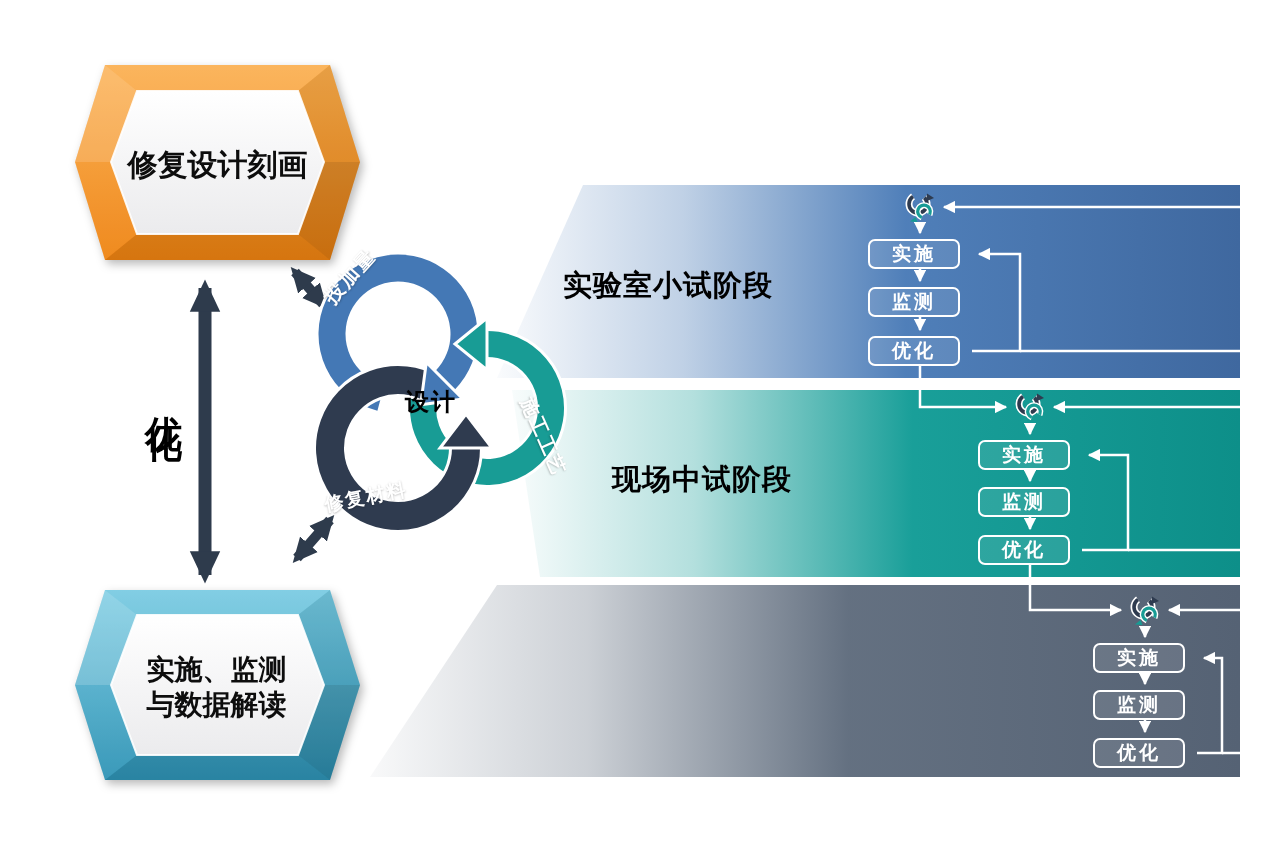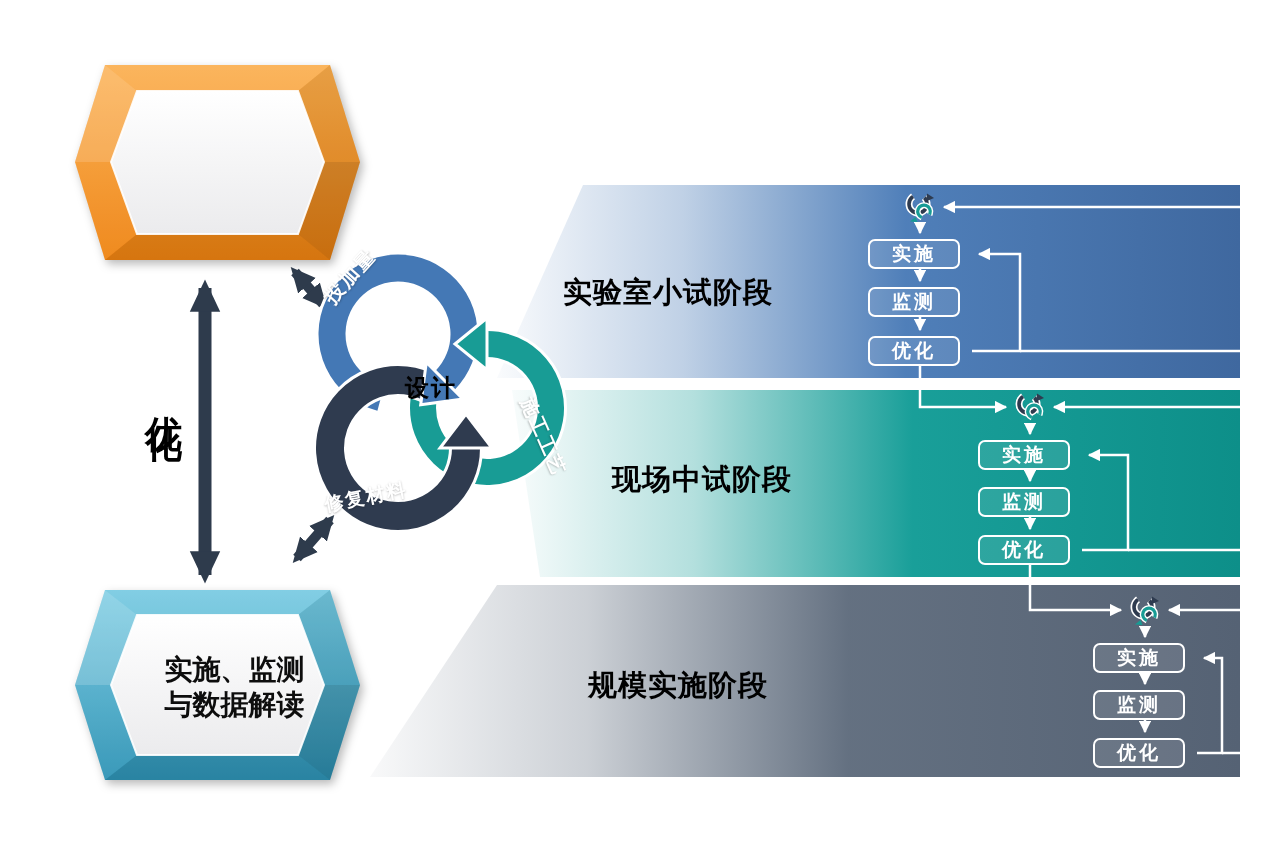--- a/index.html
+++ b/index.html
@@ -128,35 +128,35 @@
       <path d="M 1030 565 L 1030 610 L 1121 610" marker-end="url(#aw)"></path>
 
       <path d="M 1145 627 L 1145 637" marker-end="url(#aw)"></path>
       <path d="M 1145 673 L 1145 684" marker-end="url(#aw)"></path>
       <path d="M 1145 720 L 1145 732" marker-end="url(#aw)"></path>
       <path d="M 1197 753 L 1222 753 L 1222 658 L 1204 658" marker-end="url(#aw)"></path>
       <path d="M 1222 753 L 1252 753 L 1252 610 L 1169 610" marker-end="url(#aw)"></path>
     </g>
   </svg>
 
-  <div class="hex-label" style="left:128px;top:652px;width:213px;font-size:28px;">
+  <div class="hex-label" style="left:111px;top:146px;width:213px;font-size:30px;">修复设计刻画</div>
+  <div class="hex-label" style="left:110px;top:652px;width:213px;font-size:28px;">
     <div>实施、监测</div>
     <div>与数据解读</div>
   </div>
 
   <div class="opt-label" style="left:138px;top:386px;">优化</div>
 
   <div class="arc-label" style="left:317px;top:263px;transform:rotate(-48deg);">投加量</div>
   <div class="arc-label" style="left:501px;top:424px;transform:rotate(66deg);font-size:19px;">施工工艺</div>
   <div class="arc-label" style="left:324px;top:484px;transform:rotate(-11deg);font-size:19px;">修复材料</div>
-  <div class="center-label" style="left:405px;top:372px;">设计</div>
+  <div class="center-label" style="left:405px;top:386px;">设计</div>
 
-  <div class="stage-label" style="left:563px;top:266px;margin-top:7px;">实验室小试阶段</div>
+  <div class="stage-label" style="left:563px;top:266px;">实验室小试阶段</div>
   <div class="stage-label" style="left:612px;top:460px;">现场中试阶段</div>
-  <div class="stage-label" style="left:588px;top:666px;">规模实施阶段</div>
 
   <div class="cycle-icon" style="left:903px;top:190px;">
     <svg width="34" height="34" viewBox="0 0 34 34">
       <circle cx="15" cy="14" r="9" fill="none" stroke="#ffffff" stroke-width="7" stroke-dasharray="44 13" transform="rotate(-45 15 14)"></circle>
       <circle cx="15" cy="14" r="9" fill="none" stroke="#2E3B4F" stroke-width="3.6" stroke-dasharray="44 13" transform="rotate(-45 15 14)"></circle>
       <polygon points="24,3.5 31,8 23,11.5" fill="#2E3B4F"></polygon>
       <circle cx="21" cy="21.5" r="6.3" fill="none" stroke="#ffffff" stroke-width="6" stroke-dasharray="30 9.6" transform="rotate(110 21 21.5)"></circle>
       <circle cx="21" cy="21.5" r="6.3" fill="none" stroke="#189C95" stroke-width="3.2" stroke-dasharray="30 9.6" transform="rotate(110 21 21.5)"></circle>
       <polygon points="12.5,27 7,31.5 14.5,32" fill="#189C95"></polygon>
     </svg>

